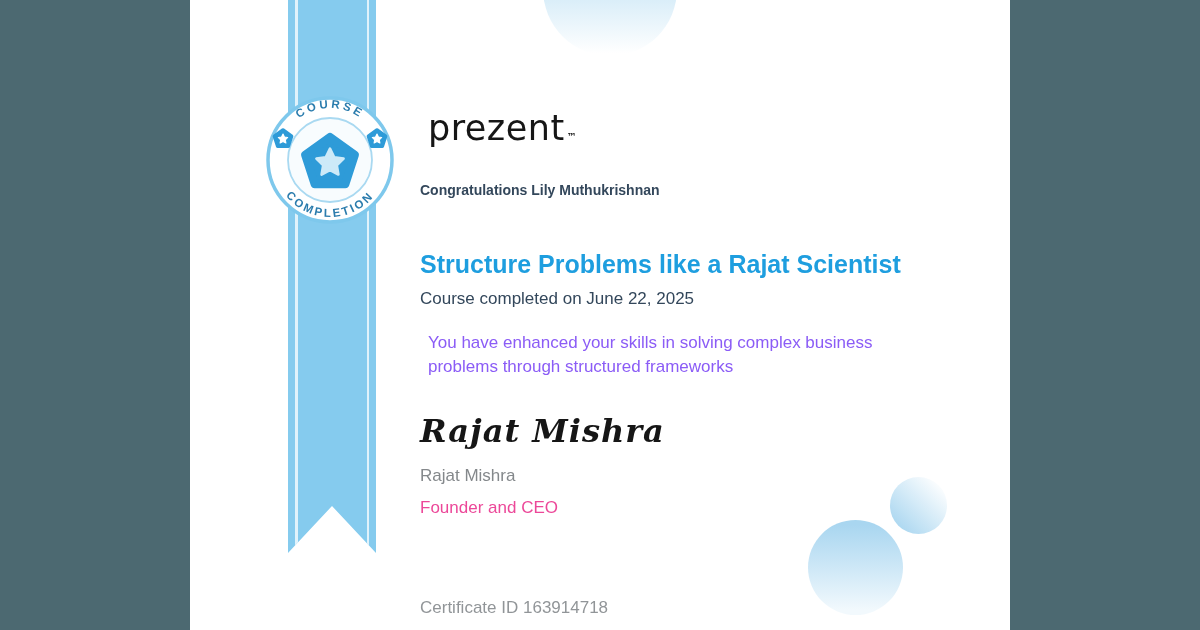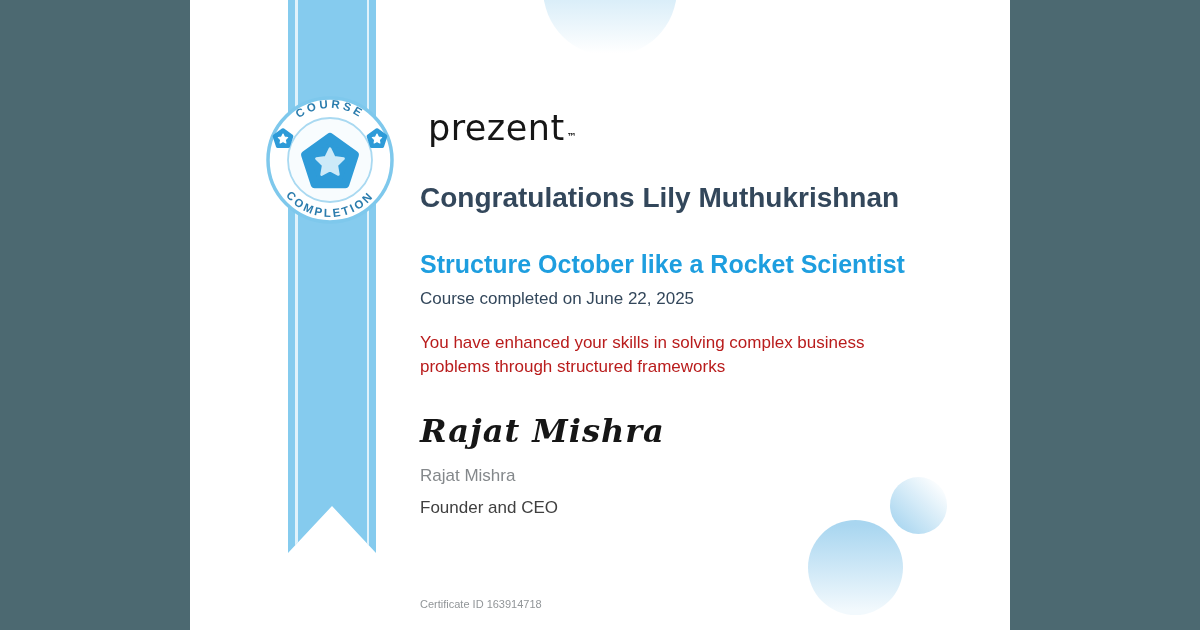--- a/index.html
+++ b/index.html
@@ -50,34 +50,34 @@
   
   .txt { position: absolute; left: 230px; }
   .logo {
     left: 238px; top: 108px;
     font-family: "DejaVu Sans", sans-serif;
     font-size: 35px; font-weight: 500; color: #161616;
     letter-spacing: 0.5px;
   }
   .logo .tm { font-size: 10px; font-weight: 700; color: #161616; margin-left: 2px; }
   .heading { top: 143px; font-size: 28px; font-weight: 700; color: #8B8F92; }
-  .congrats { top: 182px; font-size: 28px; font-weight: 700; color: #33475B; }
+  .congrats { top: 182px; font-size: 14px; font-weight: 700; color: #33475B; }
   .course-title { top: 250px; font-size: 25px; font-weight: 700; color: #1E9EDF; }
   .completed { top: 289px; font-size: 17px; color: #33475B; }
-  .description { top: 331px; width: 515px; font-size: 17px; line-height: 24px; color: #b91c1c; }
+  .description { top: 331px; width: 515px; font-size: 17px; line-height: 24px; color: #8b5cf6; margin-left: 8px; }
   .signature {
     top: 412px;
     font-family: "DejaVu Serif", serif;
     font-style: italic; font-weight: 700;
     font-size: 32px; color: #161616;
     letter-spacing: 1px;
   }
   .signer-name { top: 466px; font-size: 17px; color: #84888B; }
-  .signer-role { top: 498px; font-size: 17px; color: #404040; }
-  .cert-id { top: 598px; font-size: 11px; color: #919598; }
+  .signer-role { top: 498px; font-size: 17px; color: #ec4899; }
+  .cert-id { top: 598px; font-size: 17px; color: #919598; }
 </style>
 </head>
 <body>
 
 <div class="card">
 
   <div class="circle circle-top"></div>
   <div class="circle circle-big"></div>
   <div class="circle circle-small"></div>
 
@@ -122,21 +122,21 @@
       <g transform="translate(66,69) scale(26)">
         <use href="#penta" fill="#2E9BD8" stroke="#2E9BD8" stroke-width="0.32"></use>
         <use href="#star5" fill="#CDEAF8" stroke="#CDEAF8" stroke-width="0.1"></use>
       </g>
     </svg>
   </div>
 
   <div class="txt logo"><span>prezent</span><span class="tm">™</span></div>
 
   <div class="txt congrats">Congratulations Lily Muthukrishnan</div>
-  <div class="txt course-title">Structure October like a Rocket Scientist</div>
+  <div class="txt course-title">Structure Problems like a Rajat Scientist</div>
   <div class="txt completed">Course completed on June 22, 2025</div>
   <div class="txt description">You have enhanced your skills in solving complex business problems through structured frameworks</div>
 
   <div class="txt signature">Rajat Mishra</div>
   <div class="txt signer-name">Rajat Mishra</div>
   <div class="txt signer-role">Founder and CEO</div>
 
   <div class="txt cert-id">Certificate ID 163914718</div>
 </div>
 

